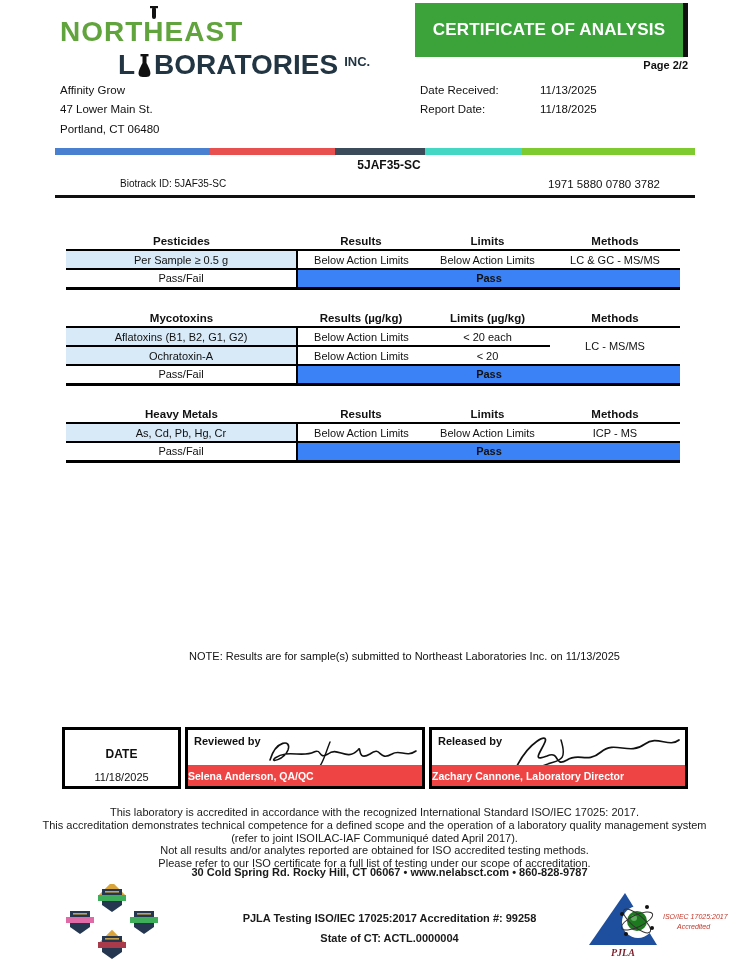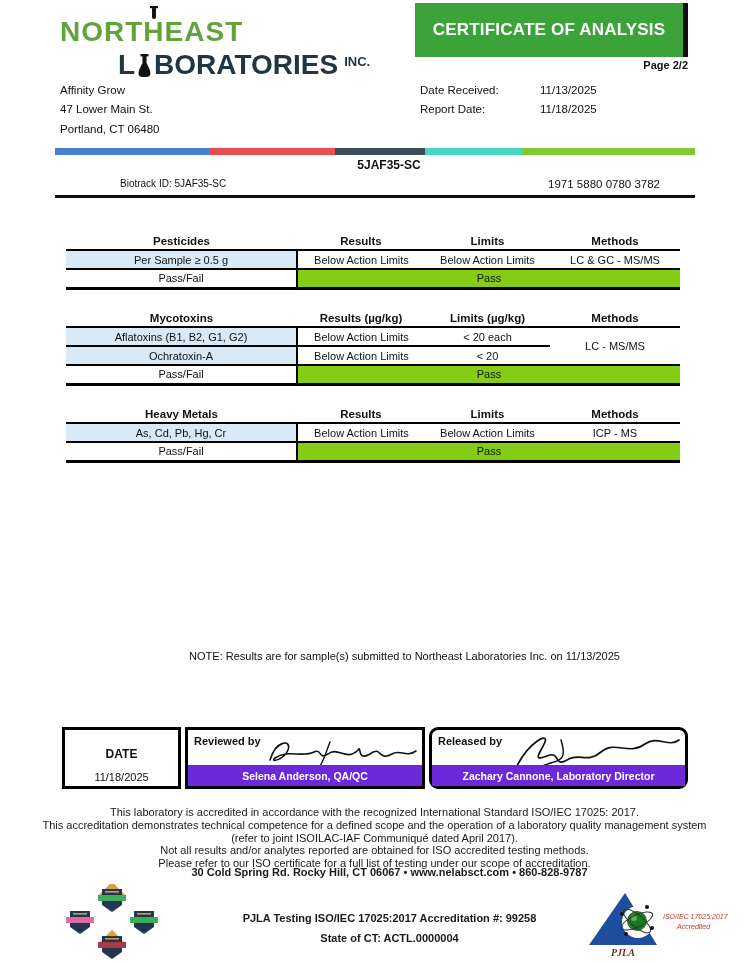--- a/index.html
+++ b/index.html
@@ -42,42 +42,42 @@
   .biotrack-label { position:absolute; left:120px; top:178px; font-size:10px; }
   .tracking-num { position:absolute; left:420px; top:178px; width:240px; text-align:right; font-size:11.5px; }
   .thick-line { position:absolute; left:55px; top:195px; width:640px; height:3px; background:#101010; }
 
   
   table.coa { position:absolute; left:66px; width:614px; border-collapse:collapse; table-layout:fixed;
               font-size:11px; text-align:center; color:#111; }
   table.coa td { padding:0; height:19px; overflow:hidden; vertical-align:middle; }
   table.coa tr.hdr td { font-weight:700; font-size:11.5px; height:18px; border-bottom:2.5px solid #000; }
   .blue  { background:#d8e9f7; }
-  .green { background:#84cc16; }
+  .green { background:#3b82f6;font-weight:bold; }
   .vr  { border-right:2px solid #000; }
   .bb  { border-bottom:2px solid #000; }
   .bb3 { border-bottom:3px solid #000; }
   .t-pesticides  { top:232px; }
   .t-mycotoxins  { top:309px; }
   .t-heavymetals { top:405px; }
 
   
   .note { position:absolute; left:0; top:650px; width:749px; padding-left:60px; text-align:center; font-size:11px; }
 
   
   .sig-box { position:absolute; top:727px; height:62px; border:3px solid #000; background:#fff; }
   .box-date     { left:62px;  width:119px; }
   .box-reviewed { left:185px; width:240px; }
-  .box-released { left:429px; width:259px;border-radius:9px; }
+  .box-released { left:429px; width:259px; }
   .date-head { text-align:center; font-weight:700; font-size:12px; margin-top:17px; }
   .date-val  { text-align:center; font-size:11px; margin-top:10px; }
   .sig-label { position:absolute; left:6px; top:5px; font-weight:700; font-size:11px; }
   .sig-script { position:absolute; right:2px; top:0px; }
-  .green-bar { position:absolute; left:0; bottom:0; width:100%; height:21px; background:#6d28d9;
-               display:flex; align-items:center; justify-content:center; color:#fff; font-weight:700; font-size:10.5px; }
+  .green-bar { position:absolute; left:0; bottom:0; width:100%; height:21px; background:#ef4444;
+               display:flex; align-items:center; justify-content:flex-start; color:#fff; font-weight:700; font-size:10.5px; }
 
   
   .accreditation { position:absolute; left:0; top:806px; width:749px; text-align:center; font-size:11px; line-height:12.8px; color:#1a1a1a; }
 
   
   .badge-cluster { position:absolute; left:62px; top:884px; width:100px; height:78px; }
   .footer-text { position:absolute; left:0; width:749px; padding-left:30px; text-align:center; font-weight:700; font-size:11px; color:#1a1a1a; }
   .ft1 { top:866px; } .ft2 { top:912px; } .ft3 { top:932px; }
   .pjla-logo { position:absolute; left:585px; top:889px;font-style:italic; }
 </style>

